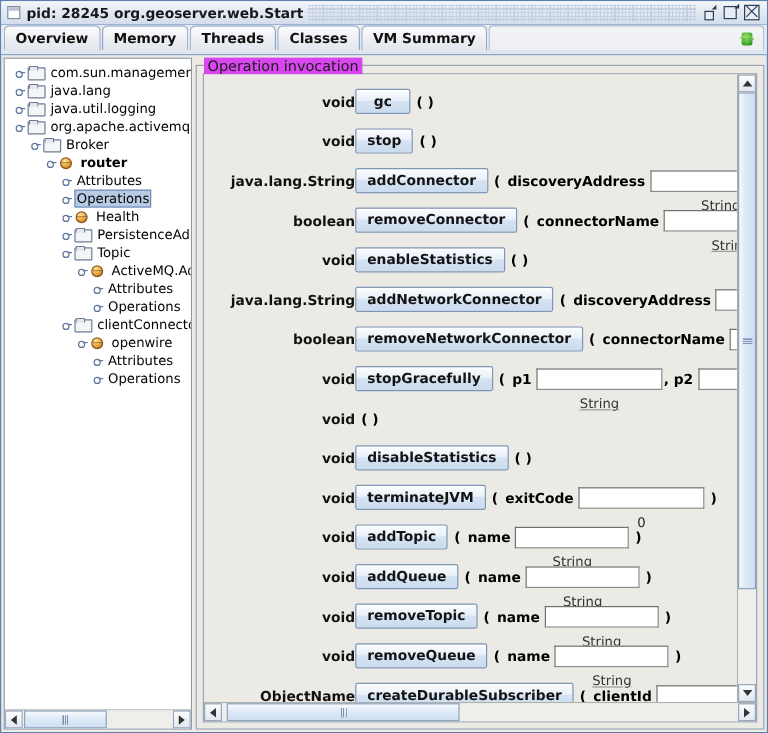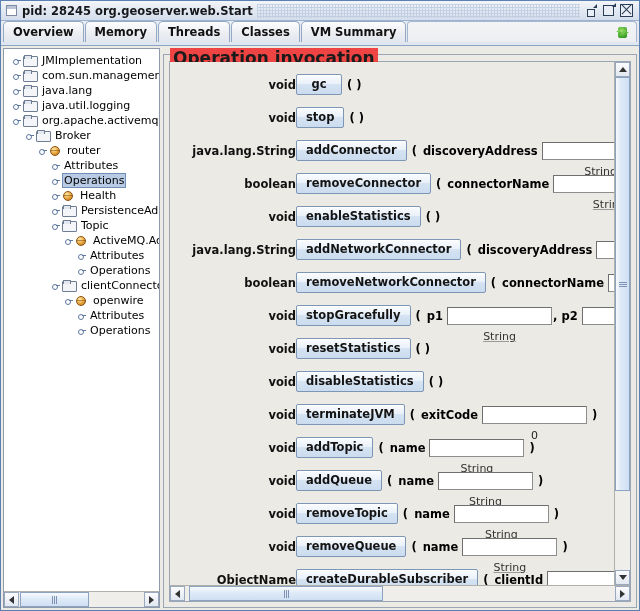--- a/index.html
+++ b/index.html
@@ -168,22 +168,22 @@
   .groupbox{
     flex:1 1 auto;min-height:0;
     border:1px solid #9aa5b5;
     margin-top:6px;padding:6px 5px 5px 5px;
     position:relative;box-sizing:border-box;
     background:#eceae4;
     display:flex;flex-direction:column;
   }
   .group-title{
     position:absolute;top:-7px;left:6px;
-    background:#ef4444;padding:0 3px;
-    font-weight:bold;font-size:17px;color:#1b1b1b;
+    background:#d946ef;padding:0 3px;
+    font-weight:normal;font-size:12px;color:#1b1b1b;
   }
   .scrollpane{
     flex:1 1 auto;min-height:0;
     border:1px solid #9aa5b5;
     background:#eceae4;
     display:flex;flex-direction:column;
     box-sizing:border-box;
   }
   .sp-main{flex:1 1 auto;display:flex;min-height:0;}
   .ops-viewport{
@@ -302,48 +302,43 @@
   </div>
 
   <div class="split">
 
     <div class="treepanel">
       <div class="treearea">
         <div class="tree" id="tree-root">
             <div class="trow" style="padding-left: 6px;">
               <div class="knob col"></div>
               <div class="folder"></div>
-              <span class="lbl">JMImplementation</span>
+              <span class="lbl">com.sun.management</span>
             </div>
             <div class="trow" style="padding-left: 6px;">
               <div class="knob col"></div>
               <div class="folder"></div>
-              <span class="lbl">com.sun.management</span>
+              <span class="lbl">java.lang</span>
             </div>
             <div class="trow" style="padding-left: 6px;">
               <div class="knob col"></div>
               <div class="folder"></div>
-              <span class="lbl">java.lang</span>
+              <span class="lbl">java.util.logging</span>
             </div>
             <div class="trow" style="padding-left: 6px;">
-              <div class="knob col"></div>
-              <div class="folder"></div>
-              <span class="lbl">java.util.logging</span>
-            </div>
-            <div class="trow" style="padding-left: 6px;">
               <div class="knob exp"></div>
               <div class="folder"></div>
               <span class="lbl">org.apache.activemq</span>
             </div>
             <div class="trow" style="padding-left: 19px;">
               <div class="knob exp"></div>
               <div class="folder"></div>
               <span class="lbl">Broker</span>
             </div>
-            <div class="trow" style="padding-left: 32px;">
+            <div class="trow" style="padding-left: 32px; font-weight: bold;">
               <div class="knob exp"></div>
               <div class="bean"></div>
               <span class="lbl">router</span>
             </div>
             <div class="trow" style="padding-left: 45px;">
               <div class="knob col"></div>
               <span class="lbl">Attributes</span>
             </div>
             <div class="trow selected" style="padding-left: 45px;">
               <div class="knob col"></div>
@@ -474,21 +469,20 @@
                     <span class="paren">(</span>
                     <span class="pname">p1</span>
                     <div class="pfield" style="width: 105px; flex: 0 0 105px;">
                       <span>String</span>
                     </div>
                     <span class="pname">, p2</span>
                     <div class="pfield" style="width: 105px; flex: 0 0 105px;"></div>
                   </div>
                   <div class="oprow">
                     <div class="rettype">void</div>
-                    <div class="opbtn">resetStatistics</div>
                     <span class="paren">( )</span>
                   </div>
                   <div class="oprow">
                     <div class="rettype">void</div>
                     <div class="opbtn">disableStatistics</div>
                     <span class="paren">( )</span>
                   </div>
                   <div class="oprow">
                     <div class="rettype">void</div>
                     <div class="opbtn">terminateJVM</div>

